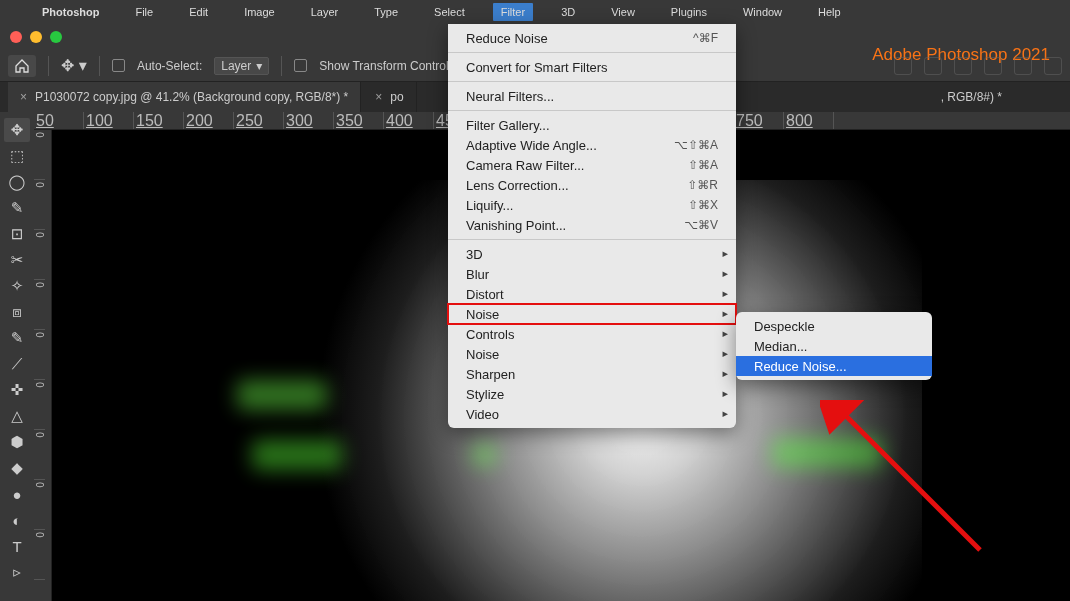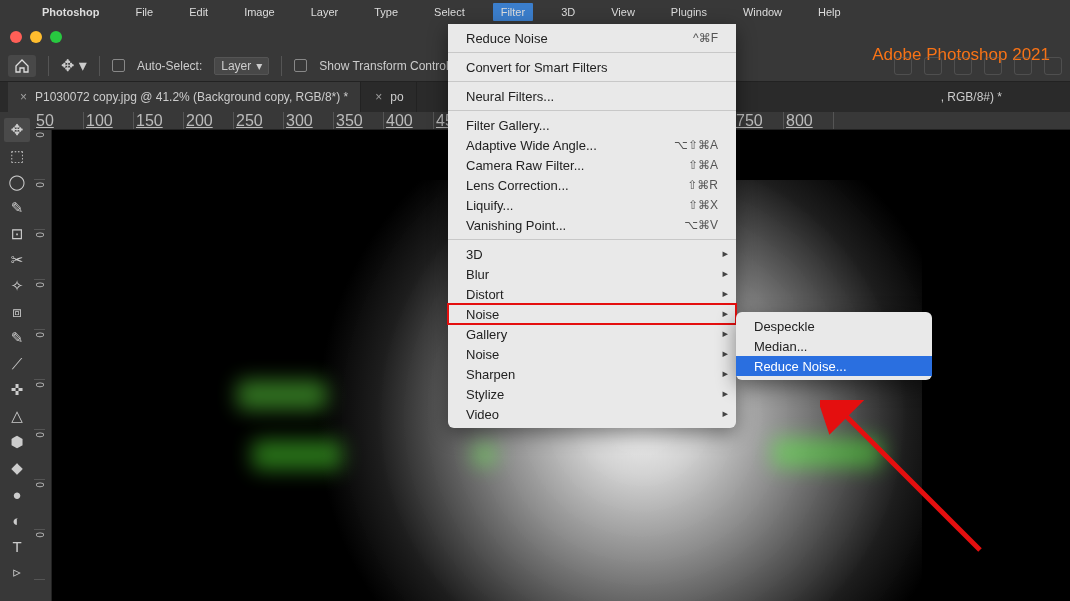--- a/index.html
+++ b/index.html
@@ -268,21 +268,21 @@
   <div class="menu-row hassub">
       <span>Blur</span>
     </div>
   <div class="menu-row hassub">
       <span>Distort</span>
     </div>
   <div class="menu-row hassub highlight-red">
       <span>Noise</span>
     </div>
   <div class="menu-row hassub">
-      <span>Gallery</span>
+      <span>Controls</span>
     </div>
   <div class="menu-row hassub">
       <span>Noise</span>
     </div>
   <div class="menu-row hassub">
       <span>Sharpen</span>
     </div>
   <div class="menu-row hassub">
       <span>Stylize</span>
     </div>

